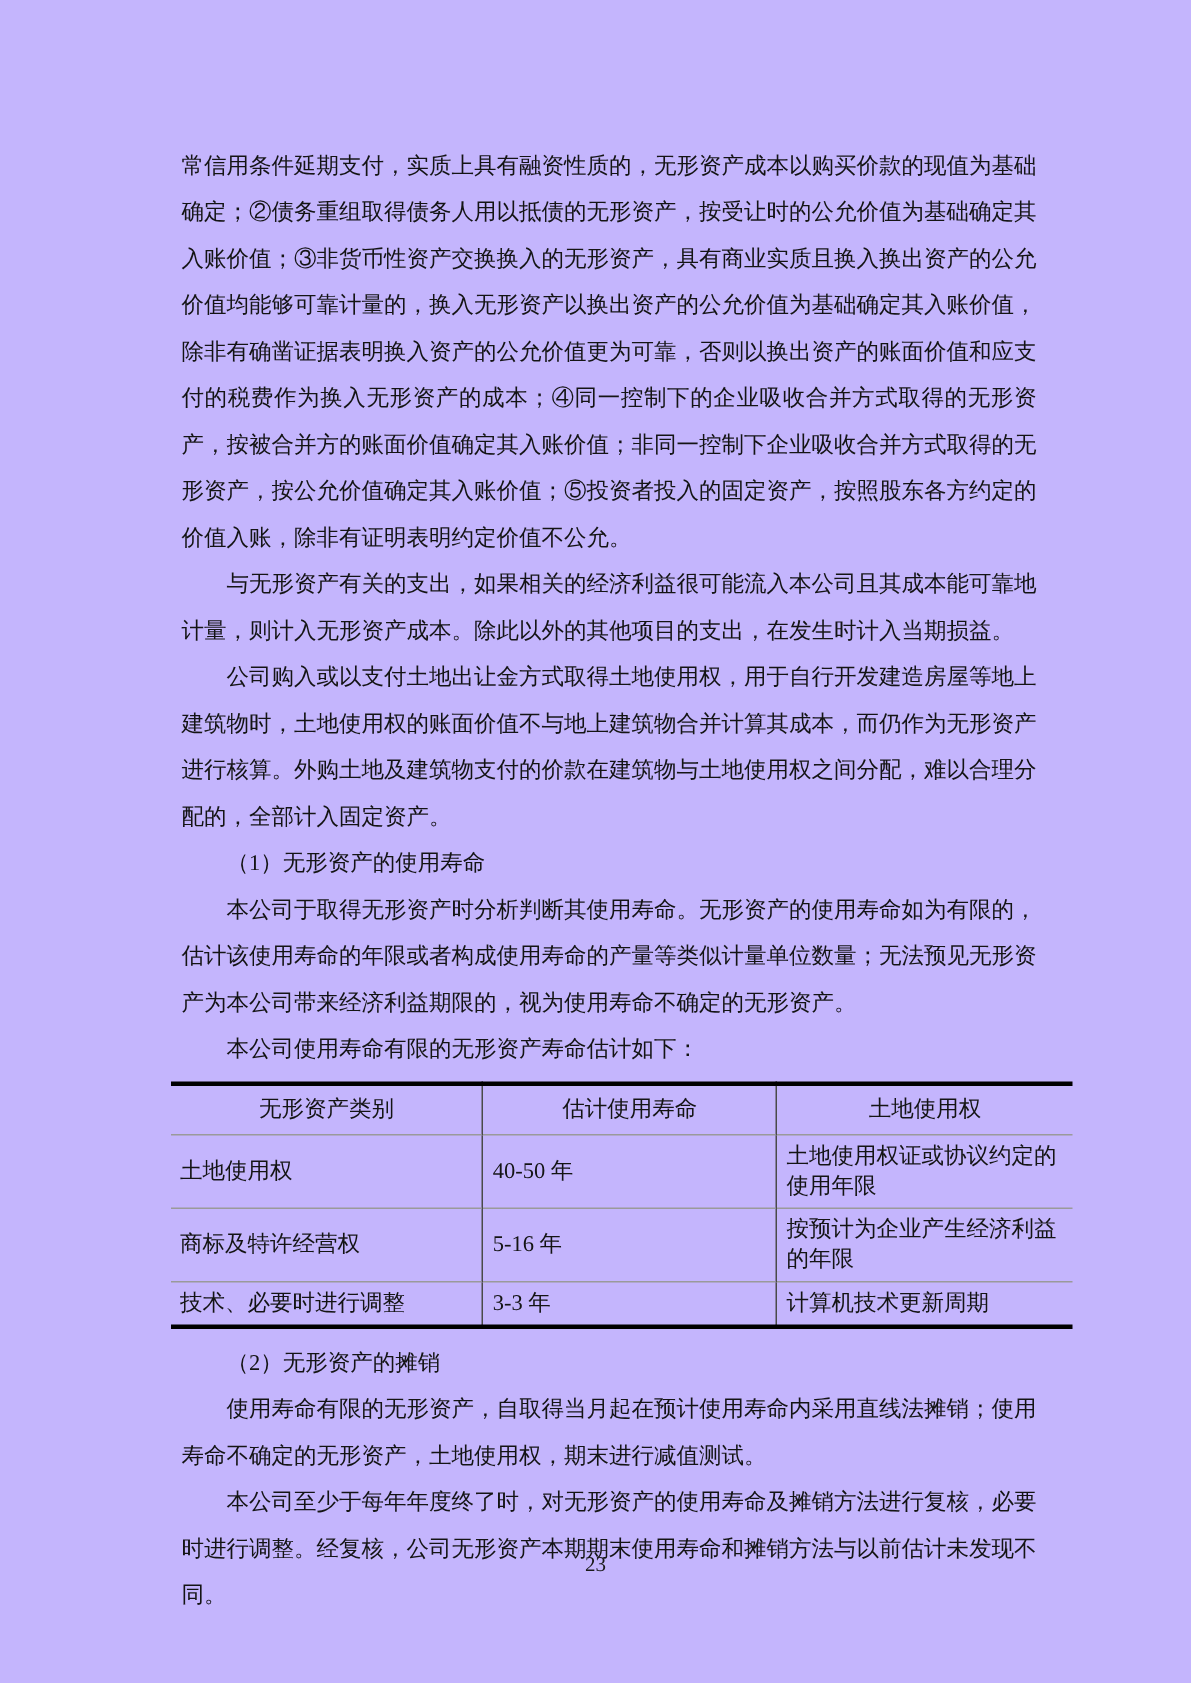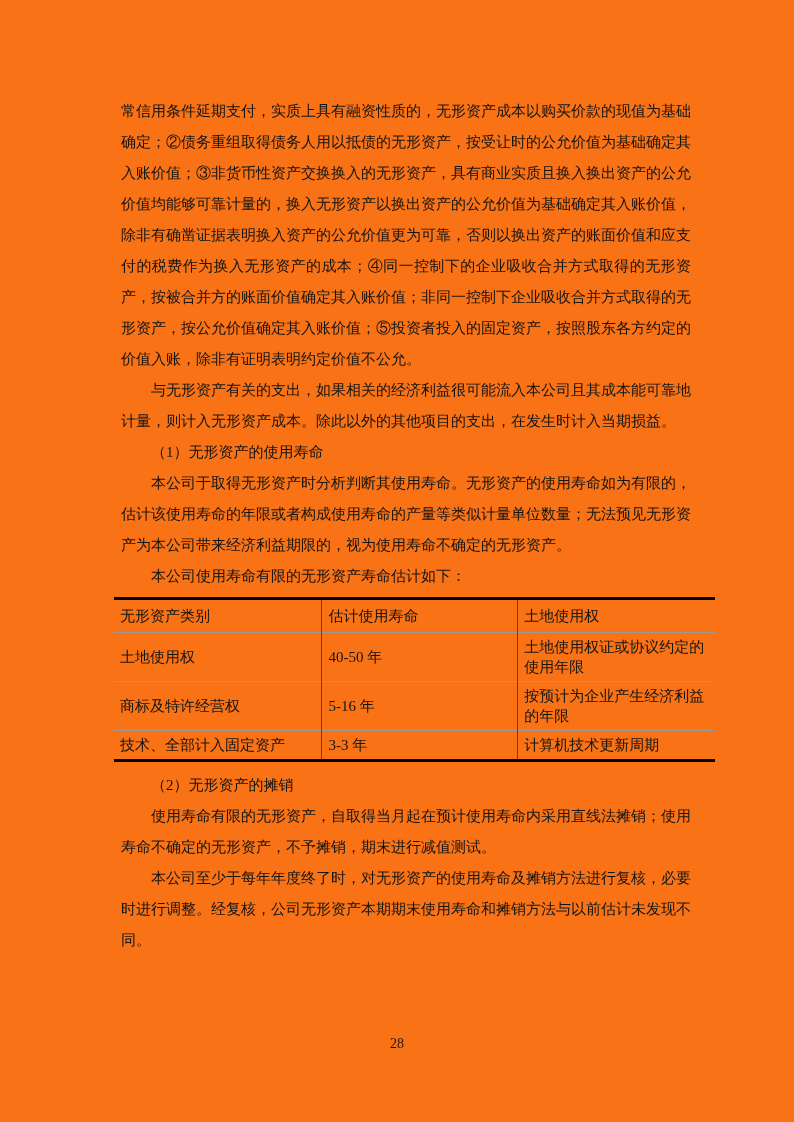--- a/index.html
+++ b/index.html
@@ -4,21 +4,21 @@
 <style>
   html, body {
     margin: 0;
     padding: 0;
     background: #ffffff;
   }
   .page {
     position: relative;
     width: 794px;
     height: 1122px;
-    background: #f97316;
+    background: #c4b5fd;
     overflow: hidden;
     font-family: "Liberation Serif", "DejaVu Serif", serif;
     color: #141414;
   }
   .content {
     position: absolute;
     left: 121px;
     top: 96px;
     width: 570px;
     font-size: 15px;
@@ -50,20 +50,21 @@
   table.life-table th,
   table.life-table td {
     font-weight: normal;
     line-height: 20px;
     padding: 4px 6px;
     vertical-align: middle;
     word-break: break-all;
     text-align: left;
   }
   table.life-table th {
+    text-align: center;
     height: 24px;
   }
   table.life-table th:not(:last-child),
   table.life-table td:not(:last-child) {
     border-right: 1px solid #4a4a4a;
   }
   .col-category { width: 34.6%; }
   .col-life     { width: 32.6%; }
   .col-method   { width: 32.8%; }
   td.cell-category { padding-left: 9px; }
@@ -80,20 +81,21 @@
   }
 </style>
 </head>
 <body>
 
 <div class="page">
   <div class="content">
 
     <p class="para">常信用条件延期支付，实质上具有融资性质的，无形资产成本以购买价款的现值为基础确定；②债务重组取得债务人用以抵债的无形资产，按受让时的公允价值为基础确定其入账价值；③非货币性资产交换换入的无形资产，具有商业实质且换入换出资产的公允价值均能够可靠计量的，换入无形资产以换出资产的公允价值为基础确定其入账价值，除非有确凿证据表明换入资产的公允价值更为可靠，否则以换出资产的账面价值和应支付的税费作为换入无形资产的成本；④同一控制下的企业吸收合并方式取得的无形资产，按被合并方的账面价值确定其入账价值；非同一控制下企业吸收合并方式取得的无形资产，按公允价值确定其入账价值；⑤投资者投入的固定资产，按照股东各方约定的价值入账，除非有证明表明约定价值不公允。</p>
     <p class="para indent">与无形资产有关的支出，如果相关的经济利益很可能流入本公司且其成本能可靠地计量，则计入无形资产成本。除此以外的其他项目的支出，在发生时计入当期损益。</p>
+    <p class="para indent">公司购入或以支付土地出让金方式取得土地使用权，用于自行开发建造房屋等地上建筑物时，土地使用权的账面价值不与地上建筑物合并计算其成本，而仍作为无形资产进行核算。外购土地及建筑物支付的价款在建筑物与土地使用权之间分配，难以合理分配的，全部计入固定资产。</p>
     <p class="para indent">（1）无形资产的使用寿命</p>
     <p class="para indent">本公司于取得无形资产时分析判断其使用寿命。无形资产的使用寿命如为有限的，估计该使用寿命的年限或者构成使用寿命的产量等类似计量单位数量；无法预见无形资产为本公司带来经济利益期限的，视为使用寿命不确定的无形资产。</p>
     <p class="para indent">本公司使用寿命有限的无形资产寿命估计如下：</p>
 
     <table class="life-table">
       <colgroup>
         <col class="col-category">
         <col class="col-life">
         <col class="col-method">
       </colgroup>
@@ -107,27 +109,27 @@
         <td class="cell-category">土地使用权</td>
         <td class="cell-life">40-50 年</td>
         <td class="cell-method">土地使用权证或协议约定的使用年限</td>
       </tr>
       <tr>
         <td class="cell-category">商标及特许经营权</td>
         <td class="cell-life">5-16 年</td>
         <td class="cell-method">按预计为企业产生经济利益的年限</td>
       </tr>
       <tr>
-        <td class="cell-category">技术、全部计入固定资产</td>
+        <td class="cell-category">技术、必要时进行调整</td>
         <td class="cell-life">3-3 年</td>
         <td class="cell-method">计算机技术更新周期</td>
       </tr>
     </tbody>
       </table>
 
     <p class="para indent">（2）无形资产的摊销</p>
-    <p class="para indent">使用寿命有限的无形资产，自取得当月起在预计使用寿命内采用直线法摊销；使用寿命不确定的无形资产，不予摊销，期末进行减值测试。</p>
+    <p class="para indent">使用寿命有限的无形资产，自取得当月起在预计使用寿命内采用直线法摊销；使用寿命不确定的无形资产，土地使用权，期末进行减值测试。</p>
     <p class="para indent">本公司至少于每年年度终了时，对无形资产的使用寿命及摊销方法进行复核，必要时进行调整。经复核，公司无形资产本期期末使用寿命和摊销方法与以前估计未发现不同。</p>
 
   </div>
 
-  <div class="footer-pagenum">28</div>
+  <div class="footer-pagenum">23</div>
 </div>
 
 </body></html>

